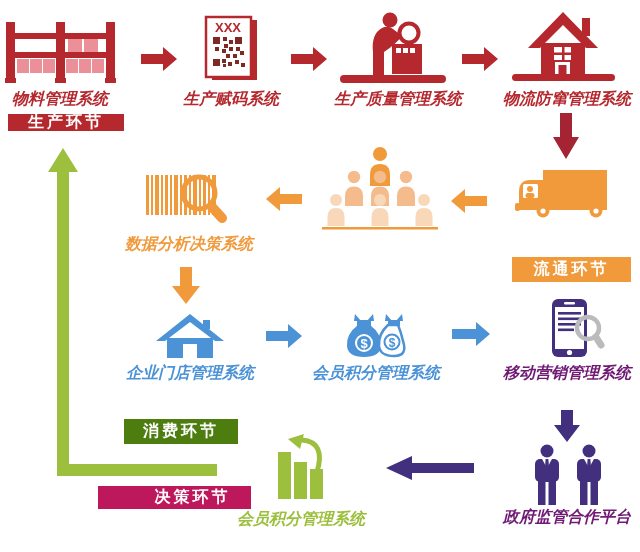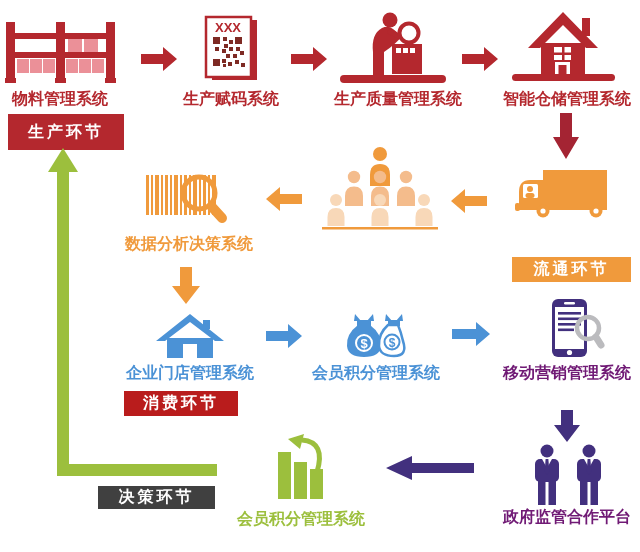--- a/index.html
+++ b/index.html
@@ -1,32 +1,32 @@
 <!DOCTYPE html>
 <html><head>
 <meta charset="utf-8">
 <style>
   html,body{margin:0;padding:0;background:#fff;}
   .stage{position:relative;width:640px;height:552px;background:#fff;overflow:hidden;
          font-family:"Liberation Sans","DejaVu Sans",sans-serif;}
   .abs{position:absolute;}
-  .label{position:absolute;font-weight:bold;font-size:16px;text-align:center;line-height:1.2;white-space:nowrap;}
+  .label{position:absolute;font-weight:bold;font-size:16px;text-align:center;line-height:1.2;white-space:nowrap;font-style:italic;}
   .label.red{color:#B4282E;}
   .label.orange{color:#F09A3C;}
   .label.lorange{color:#F2BA88;}
   .label.blue{color:#4B92D6;}
   .label.purple{color:#701a75;}
   .label.green{color:#9CBF3D;}
   .banner{position:absolute;color:#fff;font-weight:bold;font-size:16px;letter-spacing:3px;
           display:flex;align-items:center;justify-content:center;}
   .banner.red{background:#B4282E;}
   .banner.orange{background:#F09A3C;}
-  .banner.blue{background:#b91c1c;}
+  .banner.blue{background:#4d7c0f;margin-top:28px;}
   .banner.purple{background:#42307E;}
-  .banner.green{background:#404040;}
+  .banner.green{background:#be185d;padding-left:36px;}
   svg{display:block;overflow:visible;}
 </style>
 </head>
 <body>
 
 <div class="stage">
 
   <svg class="abs" style="left:6px;top:22px" width="110" height="62" viewBox="0 0 110 62">
     <g fill="#B4282E">
       <rect x="0" y="0" width="9" height="58"></rect>
@@ -43,21 +43,21 @@
         <rect x="78" y="17" width="14" height="13"></rect>
       <rect x="11" y="37" width="12" height="14"></rect>
         <rect x="24" y="37" width="12" height="14"></rect>
         <rect x="37" y="37" width="12" height="14"></rect>
       <rect x="60" y="37" width="12" height="14"></rect>
         <rect x="73" y="37" width="12" height="14"></rect>
         <rect x="86" y="37" width="12" height="14"></rect>
     </g>
   </svg>
   <div class="label red" style="left:0px;top:89px;width:120px">物料管理系统</div>
-  <div class="banner red" style="left:8px;top:114px;width:116px;height:36px">生产环节</div>
+  <div class="banner red" style="left:8px;top:114px;width:116px;height:17px">生产环节</div>
 
   <svg class="abs" style="left:141px;top:47px" width="36" height="24" viewBox="0 0 36 24">
     <polygon fill="#B4282E" points="0,7 22,7 22,0 36,12 22,24 22,17 0,17"></polygon>
   </svg>
 
   <svg class="abs" style="left:205px;top:16px" width="52" height="64" viewBox="0 0 52 64">
     <rect x="7" y="4" width="45" height="60" fill="#B4282E"></rect>
     <rect x="1" y="1" width="45" height="60" fill="#fff" stroke="#B4282E" stroke-width="2.5"></rect>
     <text x="23" y="16" text-anchor="middle" font-size="13" font-weight="bold" fill="#B4282E">XXX</text>
     <g fill="#7E2A24">
@@ -111,21 +111,21 @@
     <rect x="72" y="8" width="8" height="18" fill="#B4282E"></rect>
     <polygon fill="#B4282E" points="18,38 53,2 88,38 76,38 53,15 30,38"></polygon>
     <rect x="31" y="33" width="44" height="31" fill="#B4282E"></rect>
     <rect x="44" y="37" width="17" height="13" fill="#fff"></rect>
     <rect x="52" y="37" width="2.5" height="13" fill="#B4282E"></rect>
       <rect x="44" y="42.5" width="17" height="2.5" fill="#B4282E"></rect>
     <rect x="45" y="52" width="15" height="16" fill="#fff"></rect>
     <rect x="48.5" y="55" width="8" height="13" fill="#B4282E"></rect>
     <rect x="2" y="64" width="103" height="7" rx="3.5" fill="#B4282E"></rect>
   </svg>
-  <div class="label red" style="left:496px;top:89px;width:142px">智能仓储管理系统</div>
+  <div class="label red" style="left:496px;top:89px;width:142px">物流防窜管理系统</div>
 
   <svg class="abs" style="left:553px;top:113px" width="26" height="46" viewBox="0 0 26 46">
     <polygon fill="#A42433" points="7,0 19,0 19,24 26,24 13,46 0,24 7,24"></polygon>
   </svg>
 
   <svg class="abs" style="left:515px;top:166px" width="94" height="52" viewBox="0 0 94 52">
     <rect x="28" y="4" width="64" height="40" fill="#F09A3C"></rect>
     <path d="M4,44 L4,26 Q4,14 15,14 L28,14 L28,44 Z" fill="#F09A3C"></path>
     <rect x="0" y="37" width="5" height="8" rx="2" fill="#F09A3C"></rect>
     <rect x="8" y="18" width="15" height="14" rx="1.5" fill="#fff"></rect>

